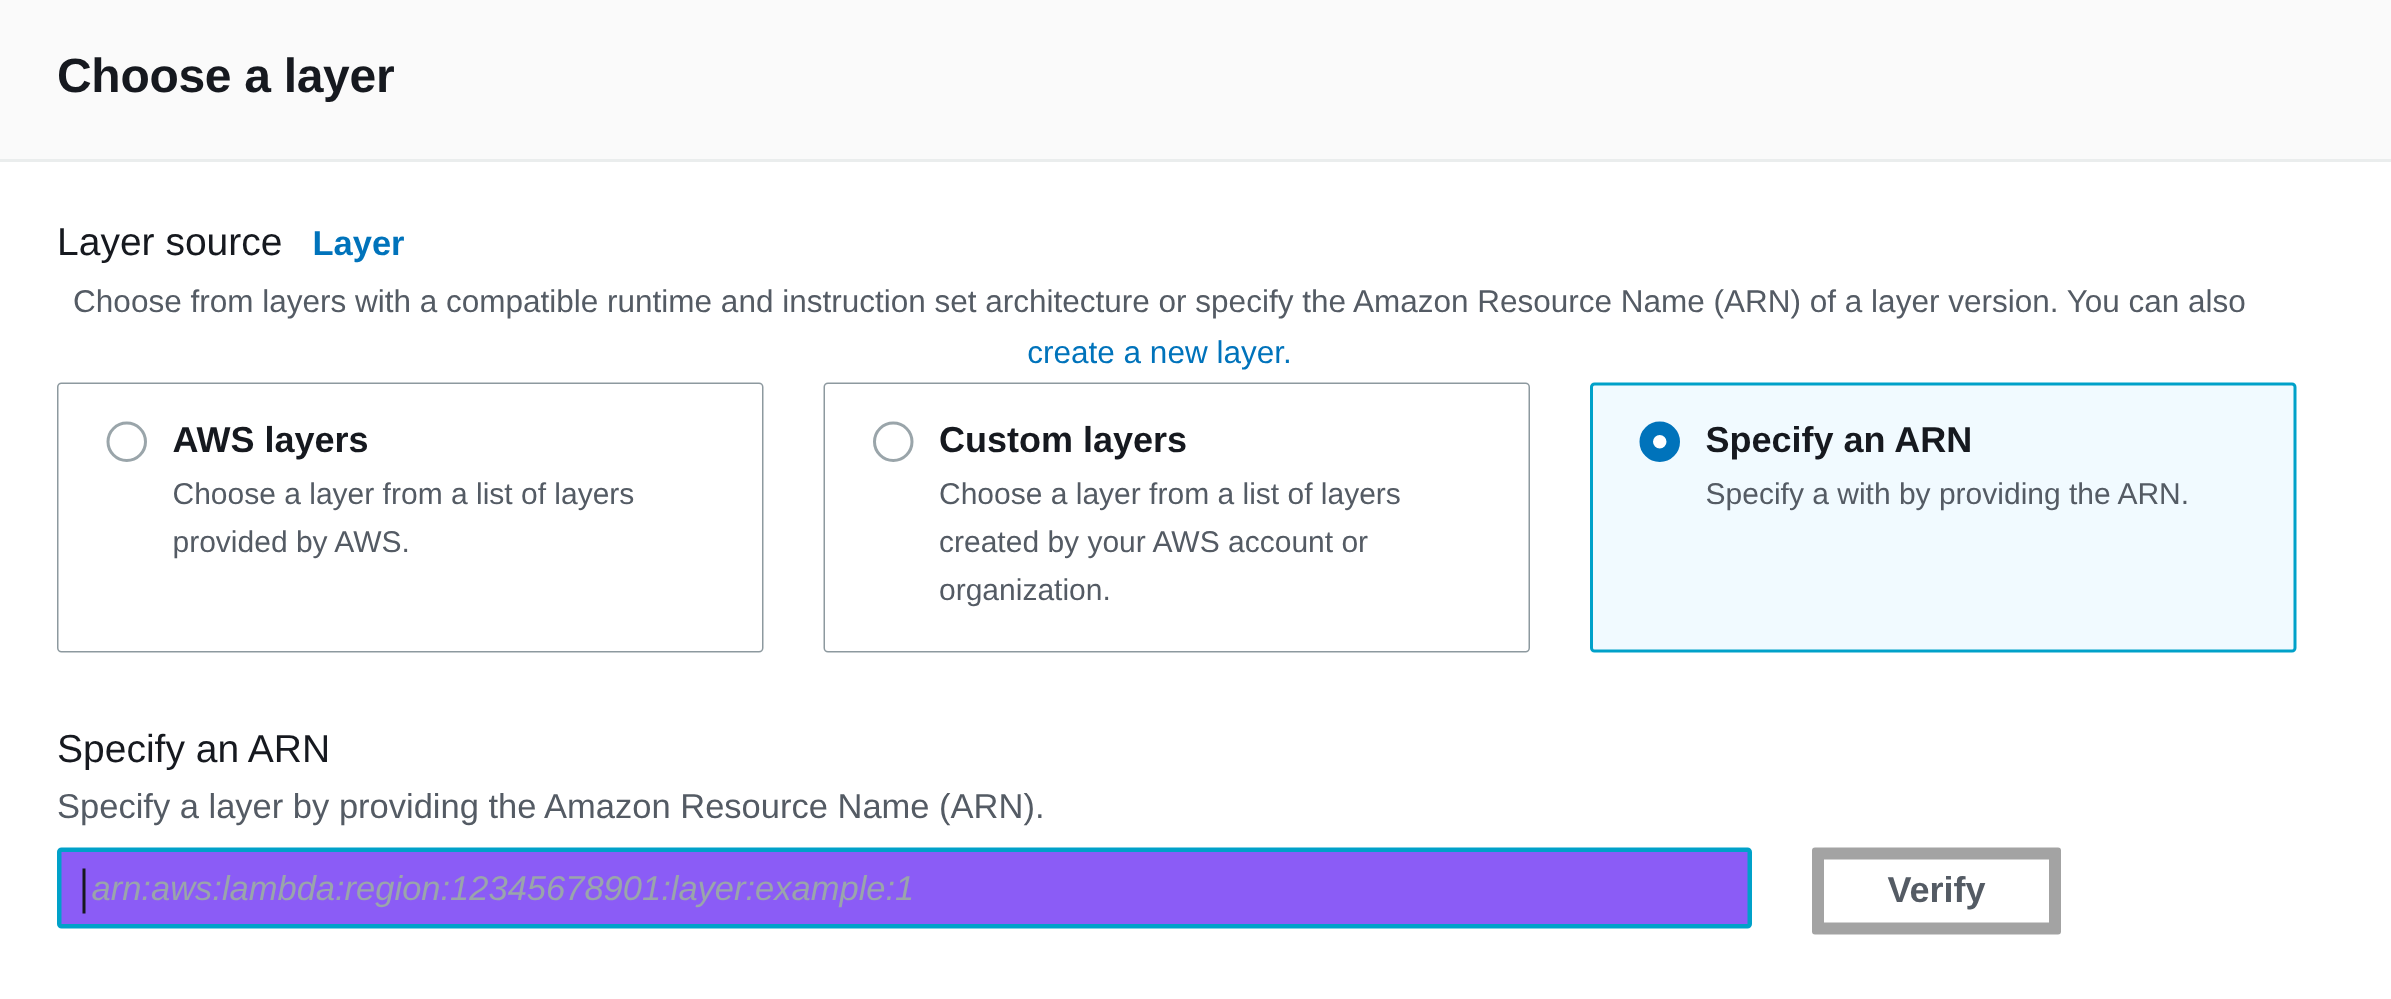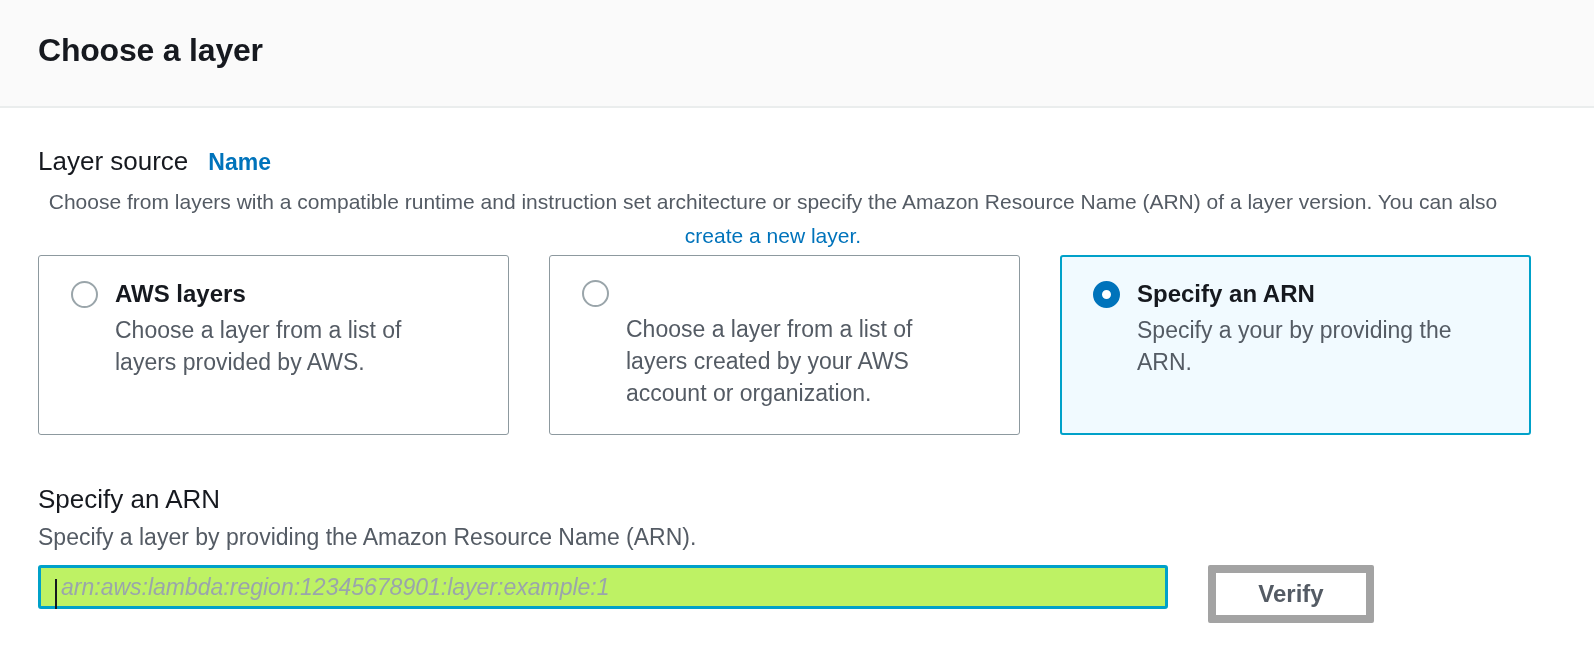--- a/index.html
+++ b/index.html
@@ -93,21 +93,21 @@
   }
   .option-title {
     font-size: 24px;
     font-weight: 700;
     color: #16191f;
   }
   .option-desc {
     margin-top: 6px;
     margin-left: 44px;
     max-width: 332px;
-    font-size: 23px;
+    font-size: 20px;
     line-height: 32px;
     color: #545b64;
   }
   .arn-label {
     margin-top: 48px;
     font-size: 26px;
     font-weight: 400;
     line-height: 32px;
     color: #16191f;
   }
@@ -119,24 +119,24 @@
   }
   .input-row {
     margin-top: 12px;
     display: flex;
     gap: 40px;
     align-items: flex-start;
   }
   .arn-input-wrap {
     position: relative;
     width: 1130px;
-    height: 44px;
+    height: 54px;
     border: 3px solid #00a1c9;
     border-radius: 3px;
-    background: #bef264;
+    background: #8b5cf6;
   }
   .arn-input {
     width: 100%; height: 100%;
     border: none;
     outline: none;
     background: transparent;
     padding: 0 16px 0 20px;
     font-family: "Liberation Sans", "DejaVu Sans", sans-serif;
     font-size: 23px;
     color: #16191f;
@@ -169,48 +169,49 @@
 <body>
 
 <header class="page-header">
   <h1 class="page-title">Choose a layer</h1>
 </header>
 
 <main class="main">
 
   <div class="label-row">
     <span class="section-label">Layer source</span>
-    <a class="info-link">Name</a>
+    <a class="info-link">Layer</a>
   </div>
 
   <p class="section-desc"><span>Choose from layers with a compatible runtime and instruction set architecture or specify the Amazon Resource Name (ARN) of a layer version. You can also </span><a class="text-link">create a new layer.</a></p>
 
   <div class="cards-row">
 
     <div class="option-card">
       <div class="option-head">
         <span class="radio"></span>
         <span class="option-title">AWS layers</span>
       </div>
       <div class="option-desc">Choose a layer from a list of layers provided by AWS.</div>
     </div>
 
     <div class="option-card">
       <div class="option-head">
         <span class="radio"></span>
+        <span class="option-title">Custom layers</span>
       </div>
       <div class="option-desc">Choose a layer from a list of layers created by your AWS account or organization.</div>
     </div>
 
     <div class="option-card selected">
       <div class="option-head">
         <span class="radio checked"></span>
         <span class="option-title">Specify an ARN</span>
       </div>
-      <div class="option-desc">Specify a your by providing the ARN.</div>
+      <div class="option-desc">Specify a with by providing the ARN.</div>
     </div>
 
   </div>
 
   <div class="arn-label">Specify an ARN</div>
   <div class="arn-desc">Specify a layer by providing the Amazon Resource Name (ARN).</div>
 
   <div class="input-row">
     <div class="arn-input-wrap">
       <input class="arn-input" type="text" placeholder="arn:aws:lambda:region:12345678901:layer:example:1" style="">

